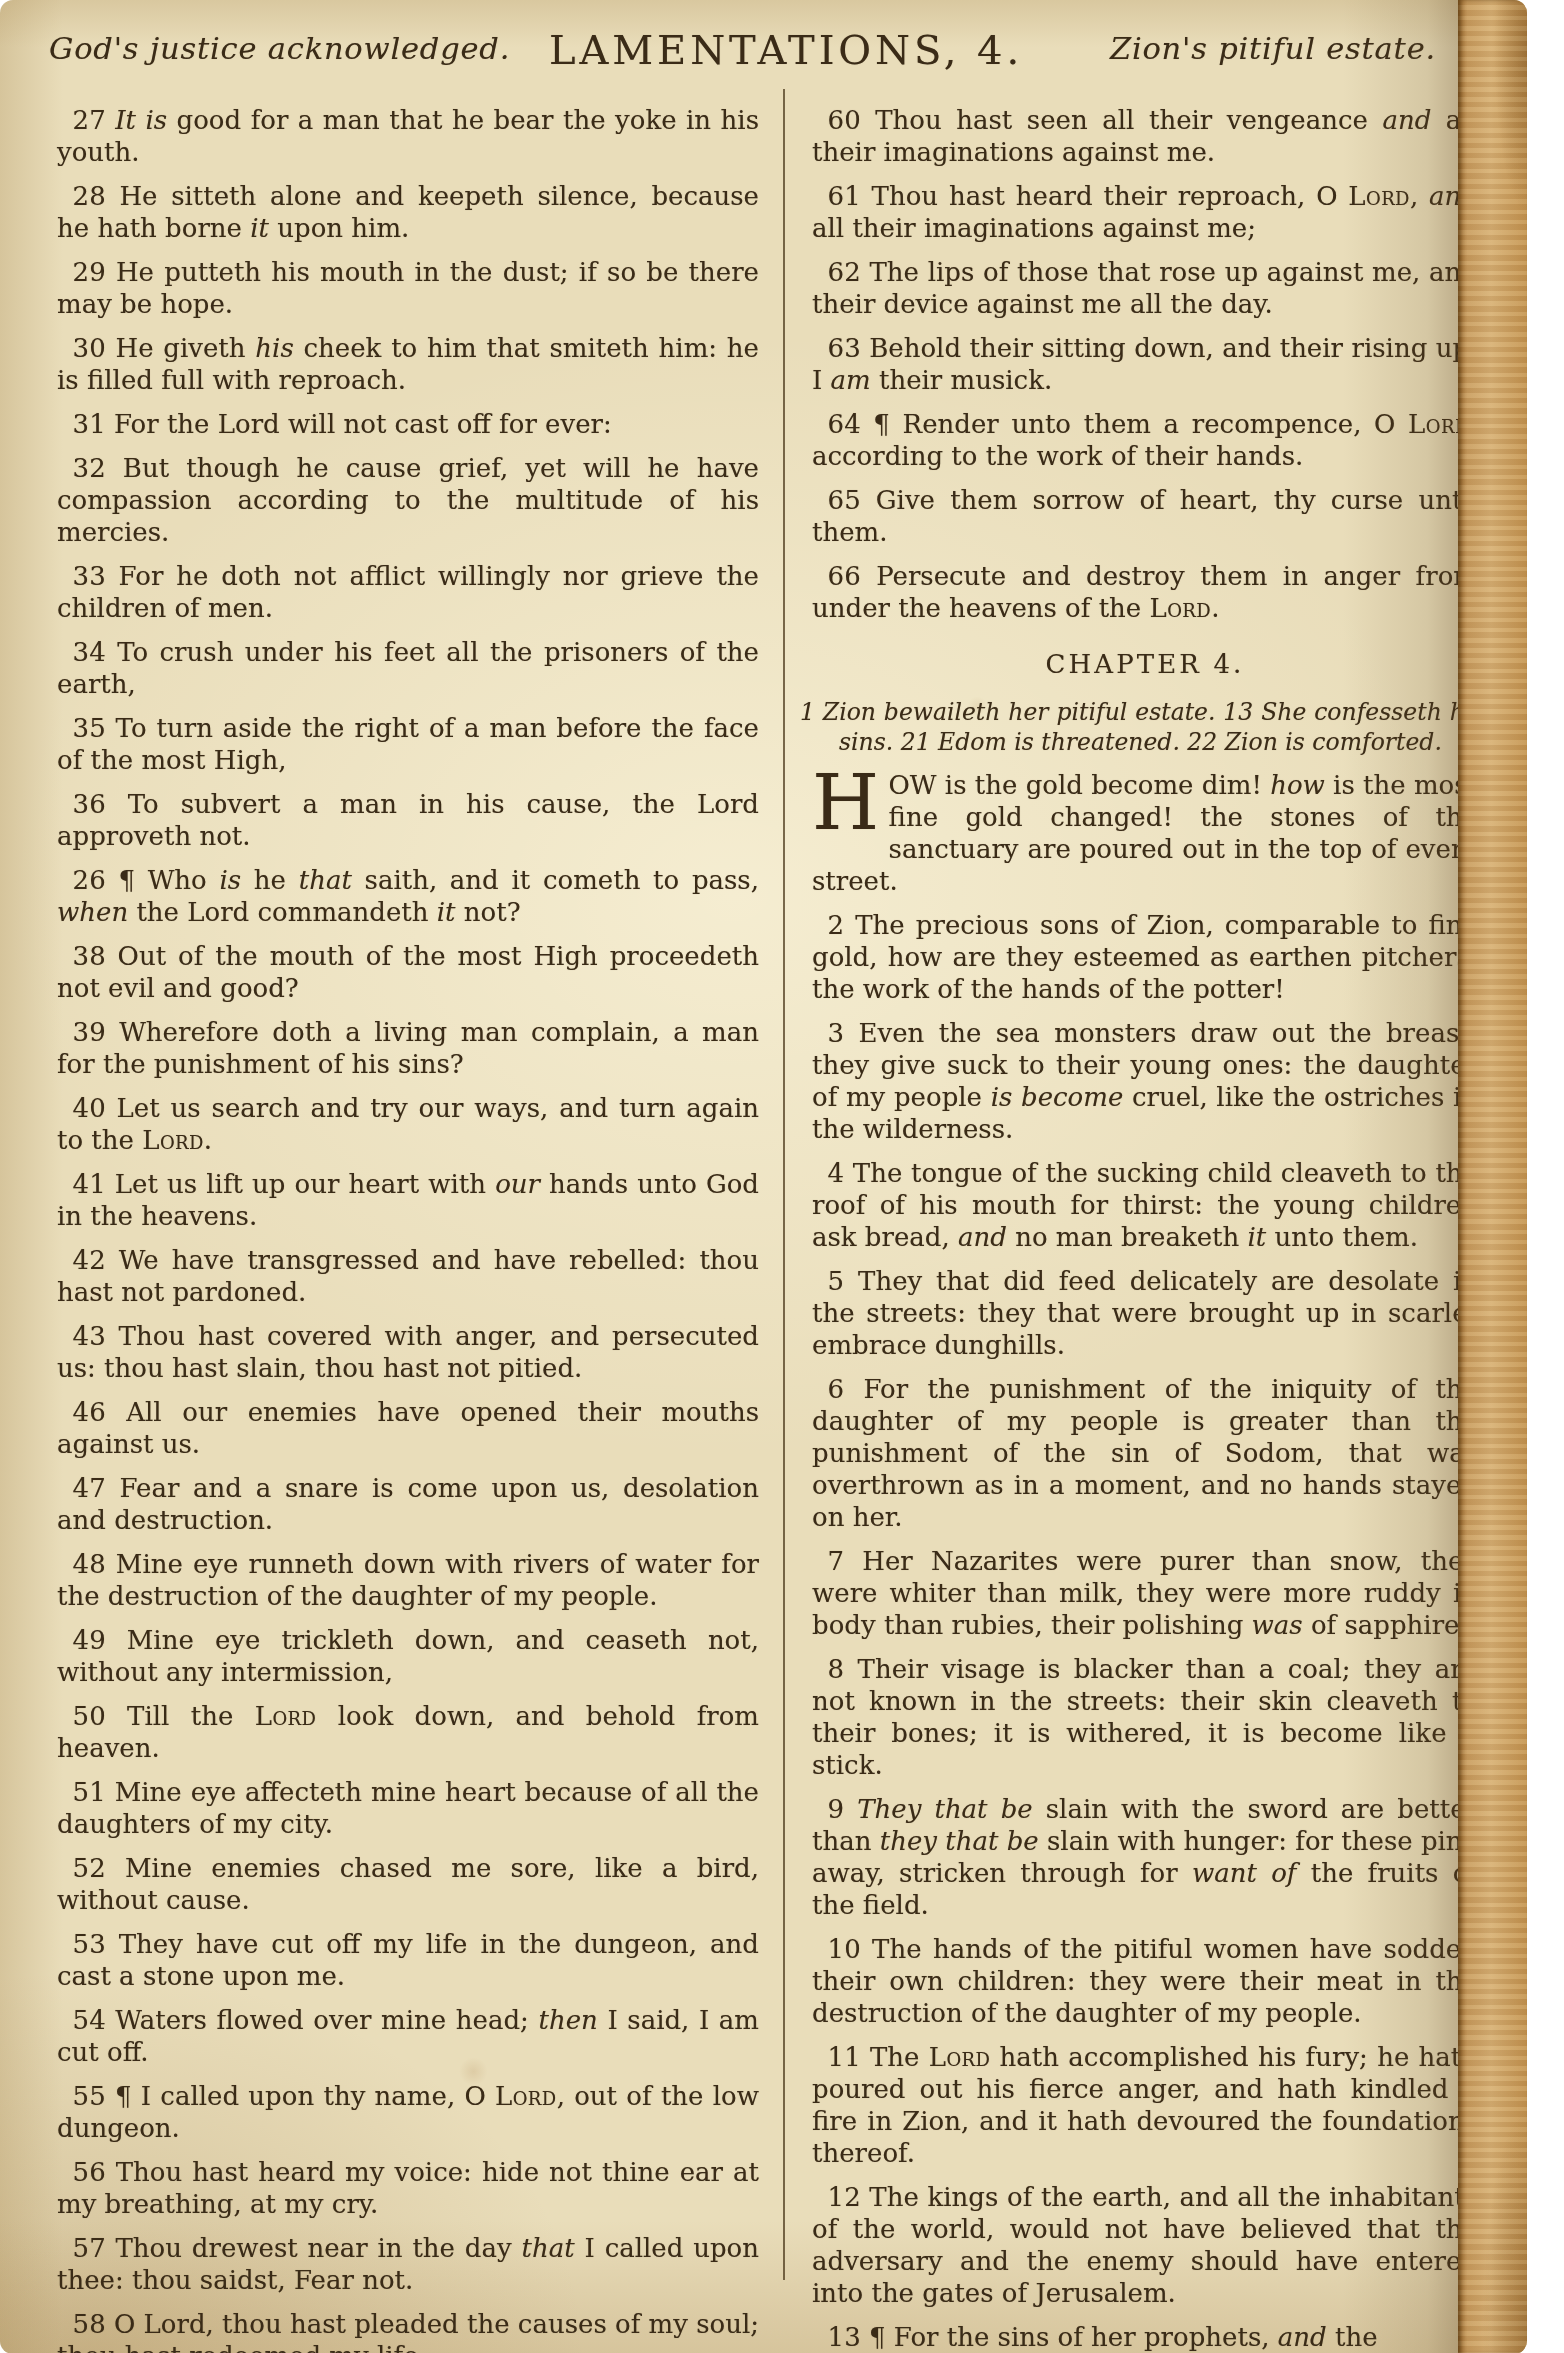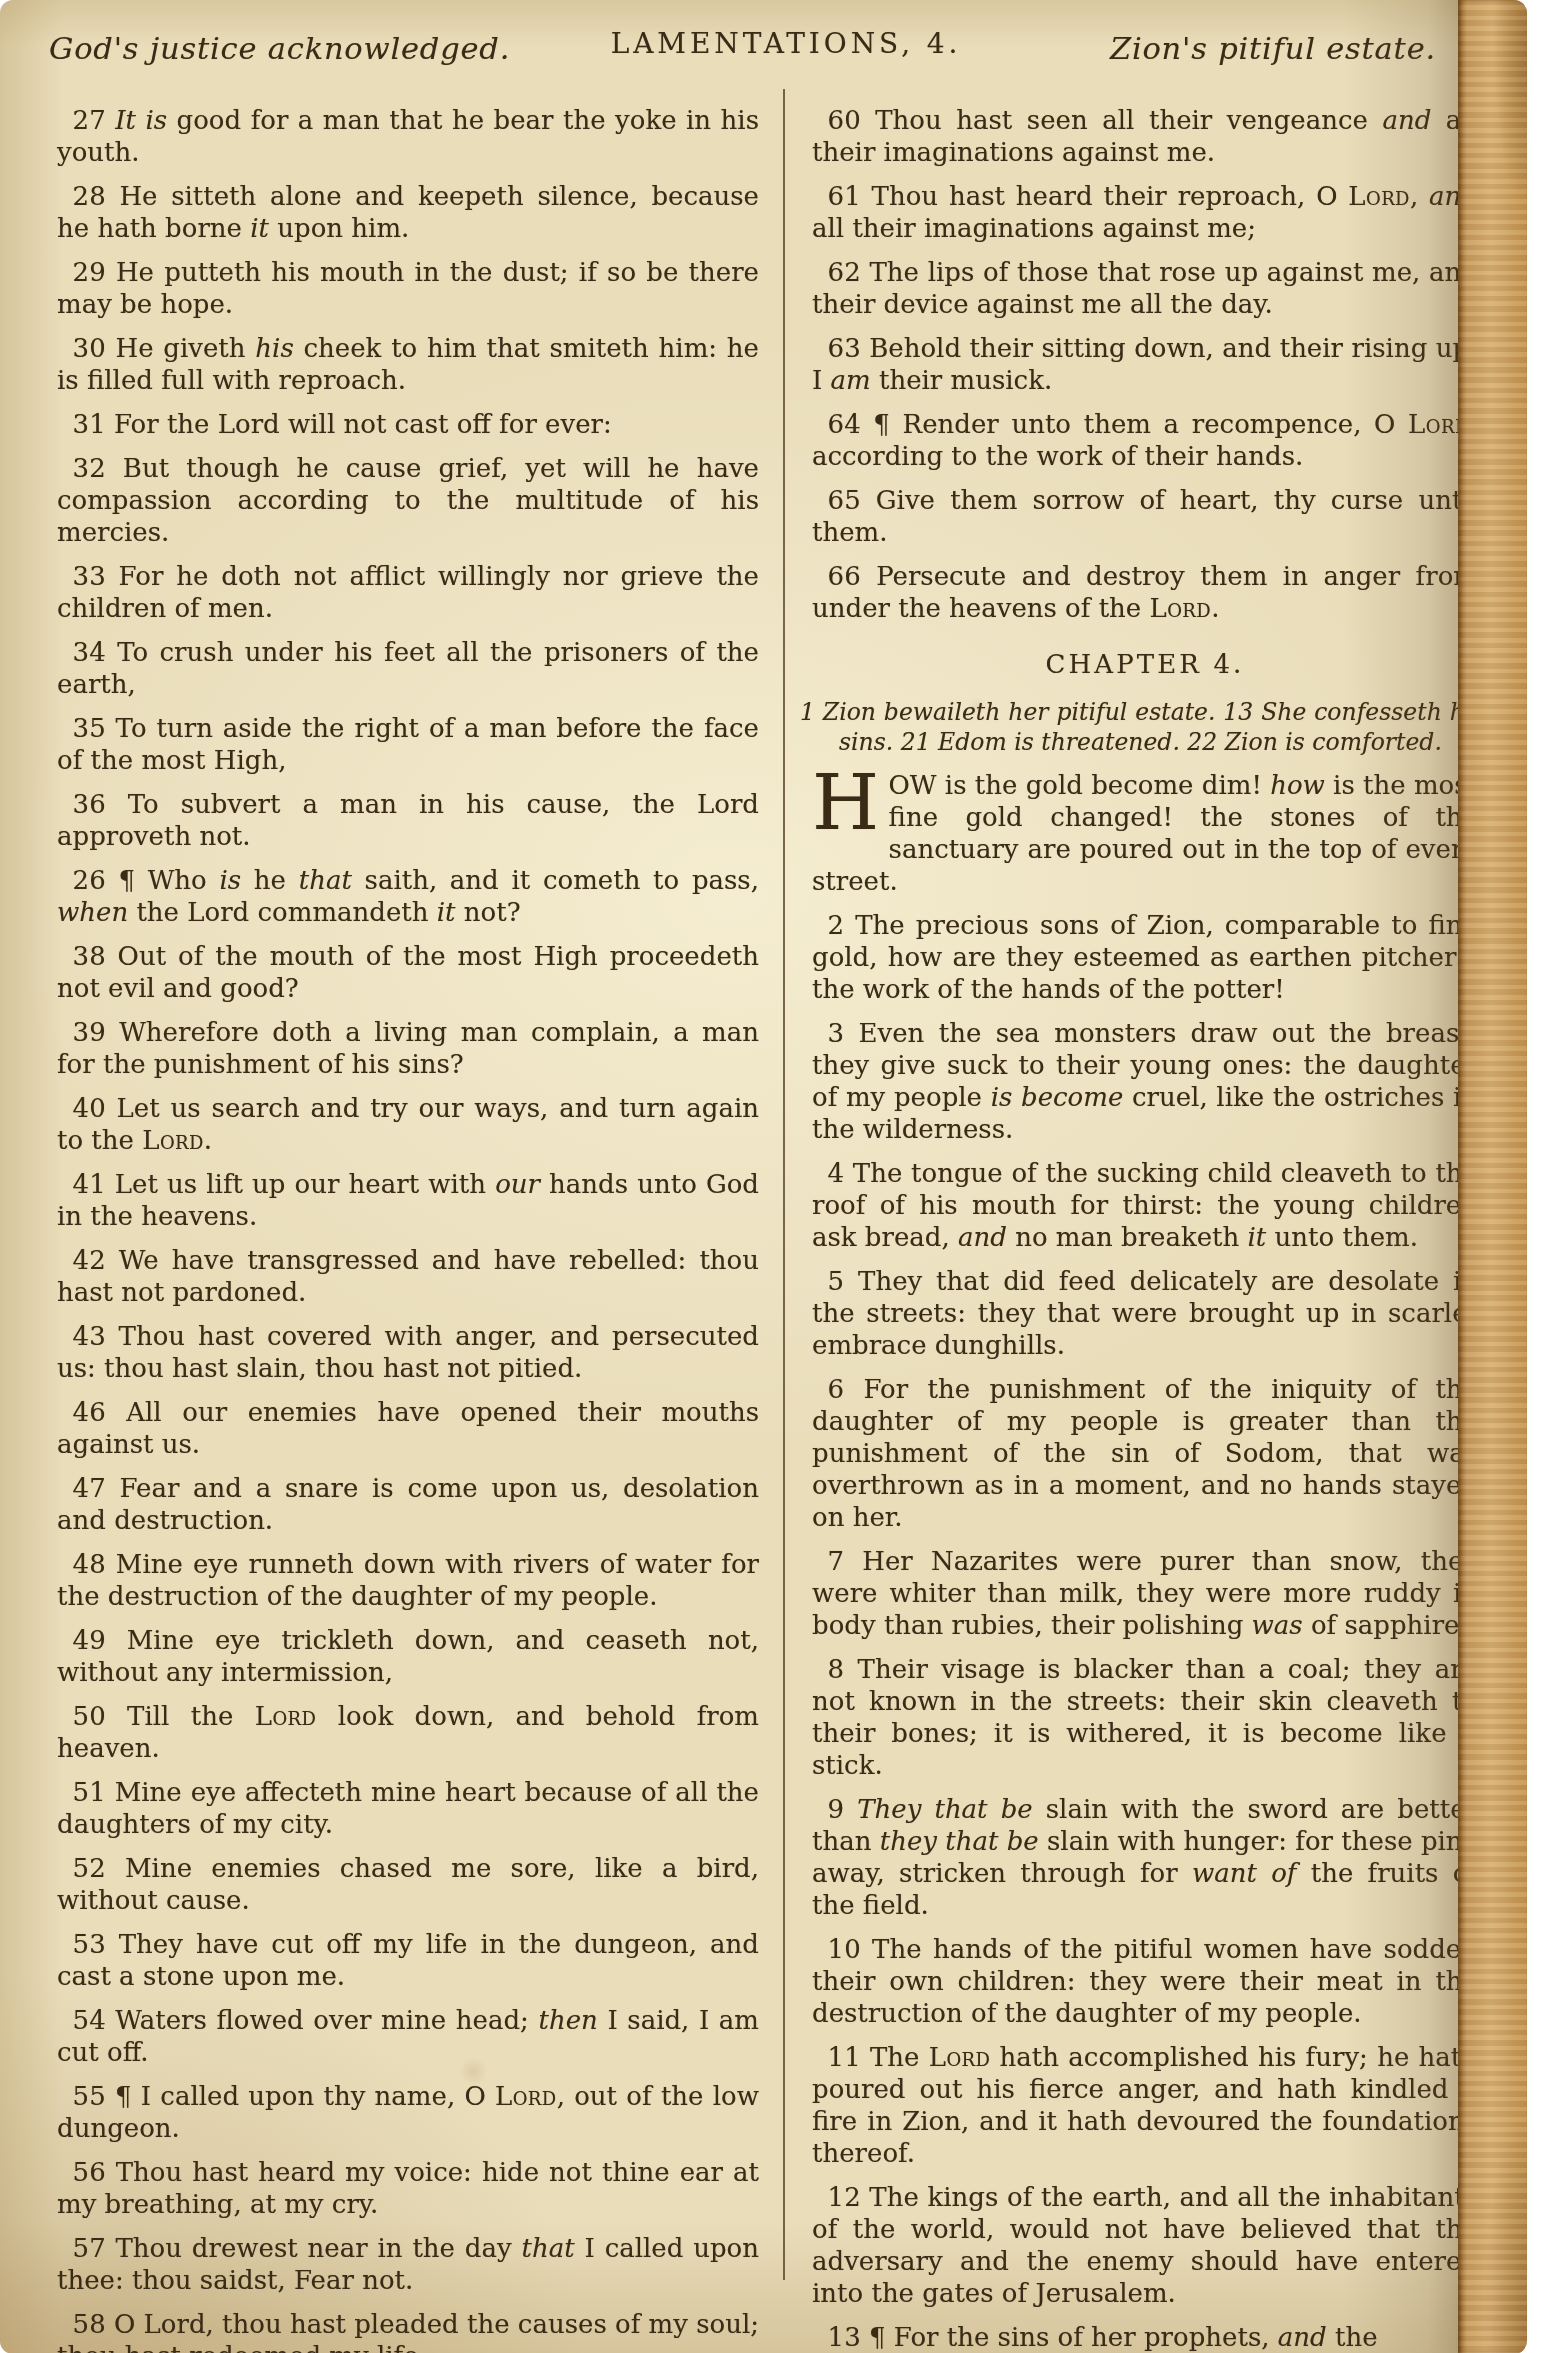--- a/index.html
+++ b/index.html
@@ -29,21 +29,21 @@
       linear-gradient(90deg, #9a6a2e 0, #c79b5e 9.4px, #d6af74 33px, #c2924f 69px);
     box-shadow:inset 3.1px 0 3.9px rgba(60,35,5,.45);
   }
   .gutter{
     position:absolute;top:0;right:67px;width:117px;height:100%;pointer-events:none;
     background:linear-gradient(90deg, rgba(110,85,45,0) 0, rgba(110,85,45,.16) 72%, rgba(88,62,28,.30) 100%);
   }
   .header-left,.header-right{position:absolute;top:31px;font-style:italic;font-size:30.5px;letter-spacing:0.8px;}
   .header-left{left:49px;}
   .header-right{right:91px;}
-  .header-center{position:absolute;top:27px;left:786px;transform:translateX(-50%);font-size:28px;letter-spacing:3.9px;white-space:nowrap;}
+  .header-center{position:absolute;top:27px;left:786px;transform:translateX(-50%);font-size:40px;letter-spacing:3.9px;white-space:nowrap;}
   .col-divider{position:absolute;left:783px;top:89px;width:2.3px;height:2191px;background:rgba(72,52,24,.72);}
   .col{position:absolute;top:92px;text-align:justify;font-size:26px;line-height:32px;}
   .col-left{left:45px;width:726px;}
   .col-right{left:800px;width:690px;}
   .verse{margin:12px;text-indent:15.6px;}
   .verse.has-drop{text-indent:0;}
   .vnum{white-space:pre;}
   .sc{font-variant:small-caps;letter-spacing:0.4px;}
   .dropcap{float:left;font-size:77px;line-height:61px;padding:3.1px 9.4px 0 0;}
   .chapter-heading{font-weight:400;text-align:center;font-size:26px;letter-spacing:3.1px;margin:23.5px 0 17px;text-indent:0;}

